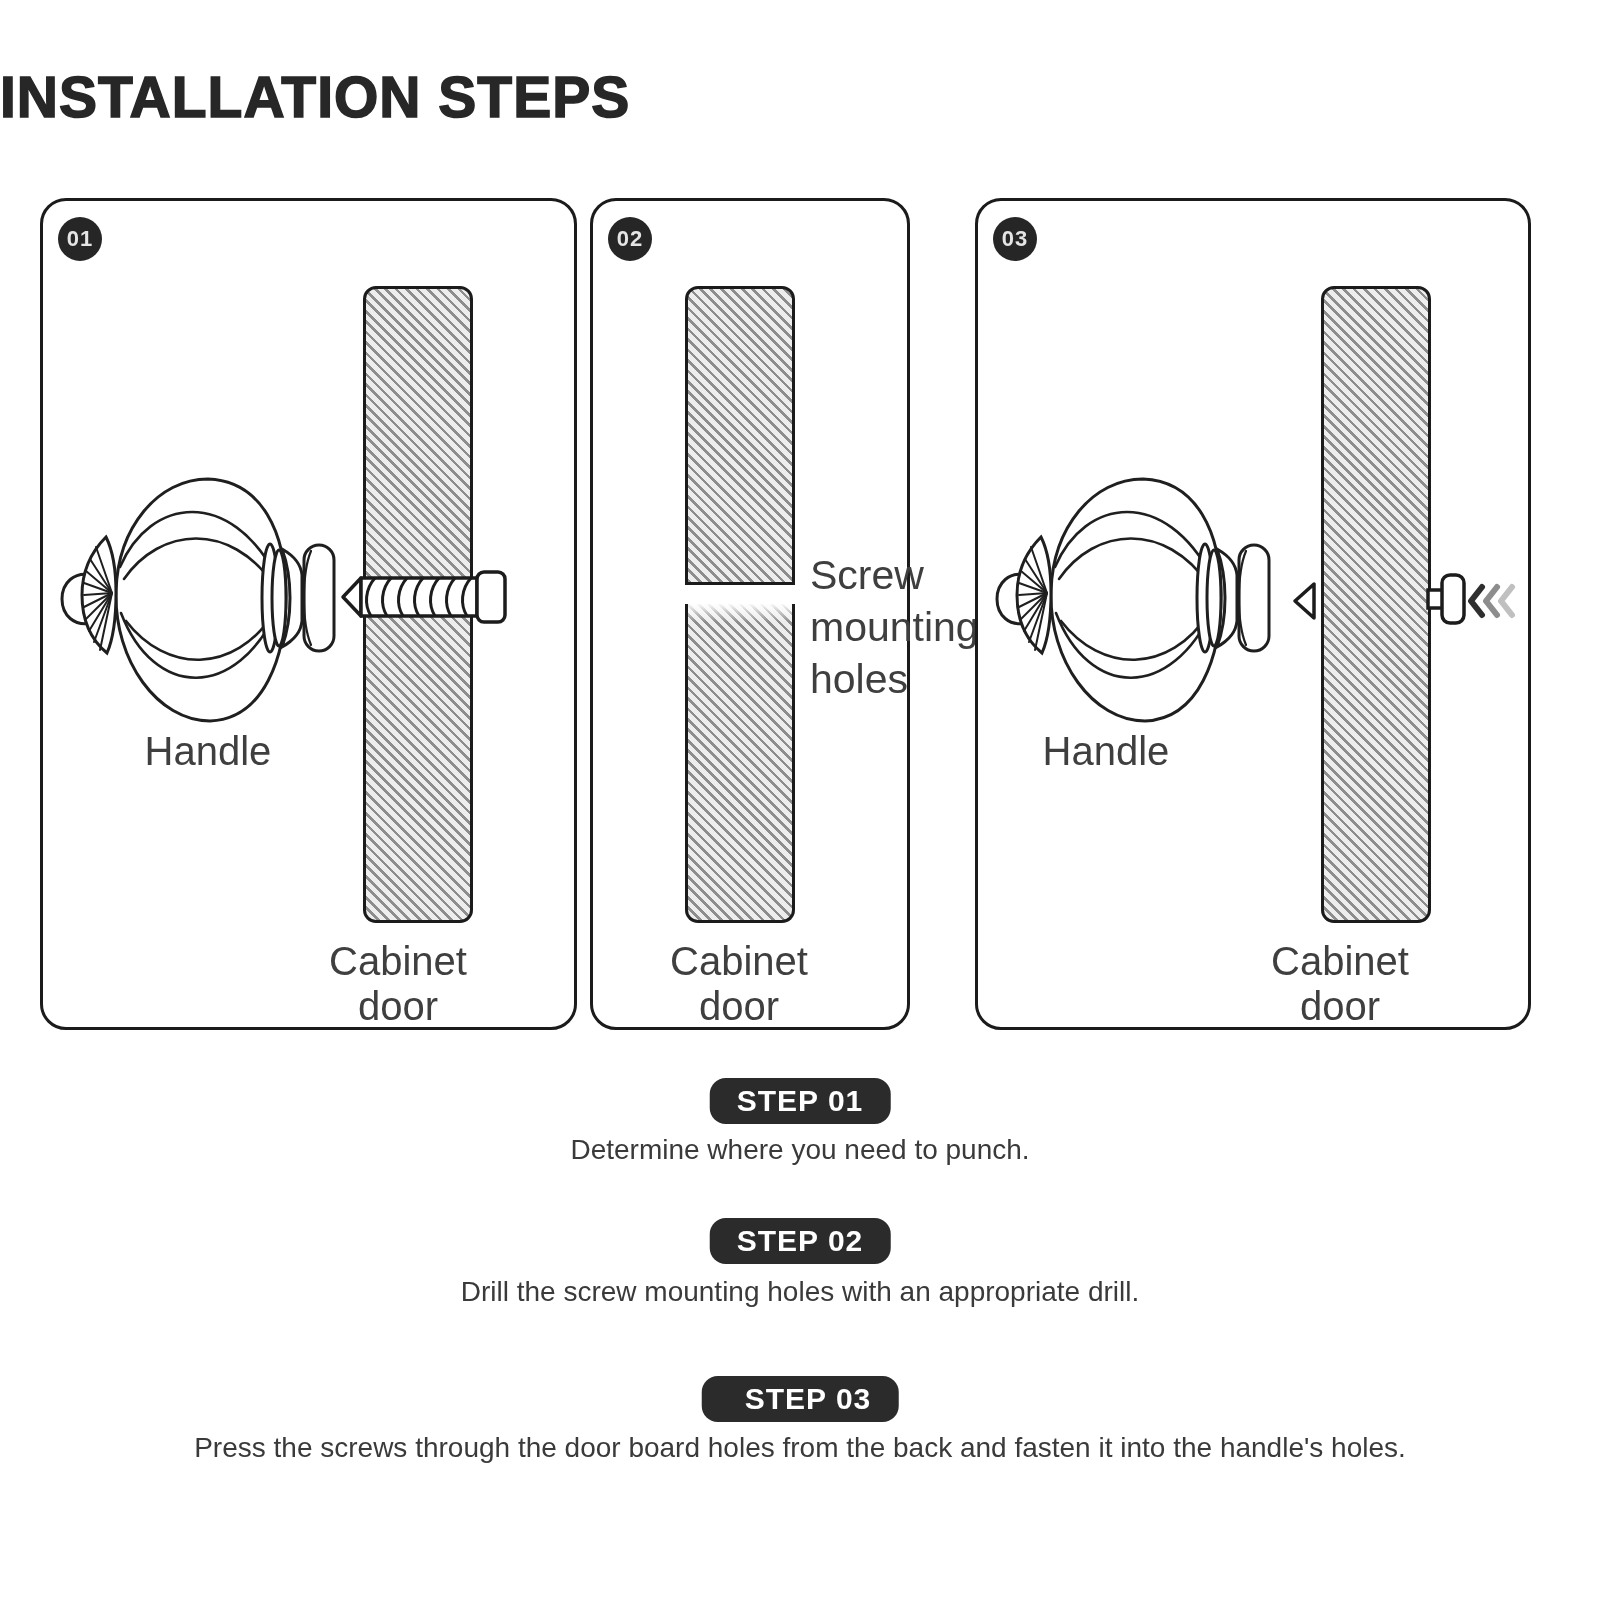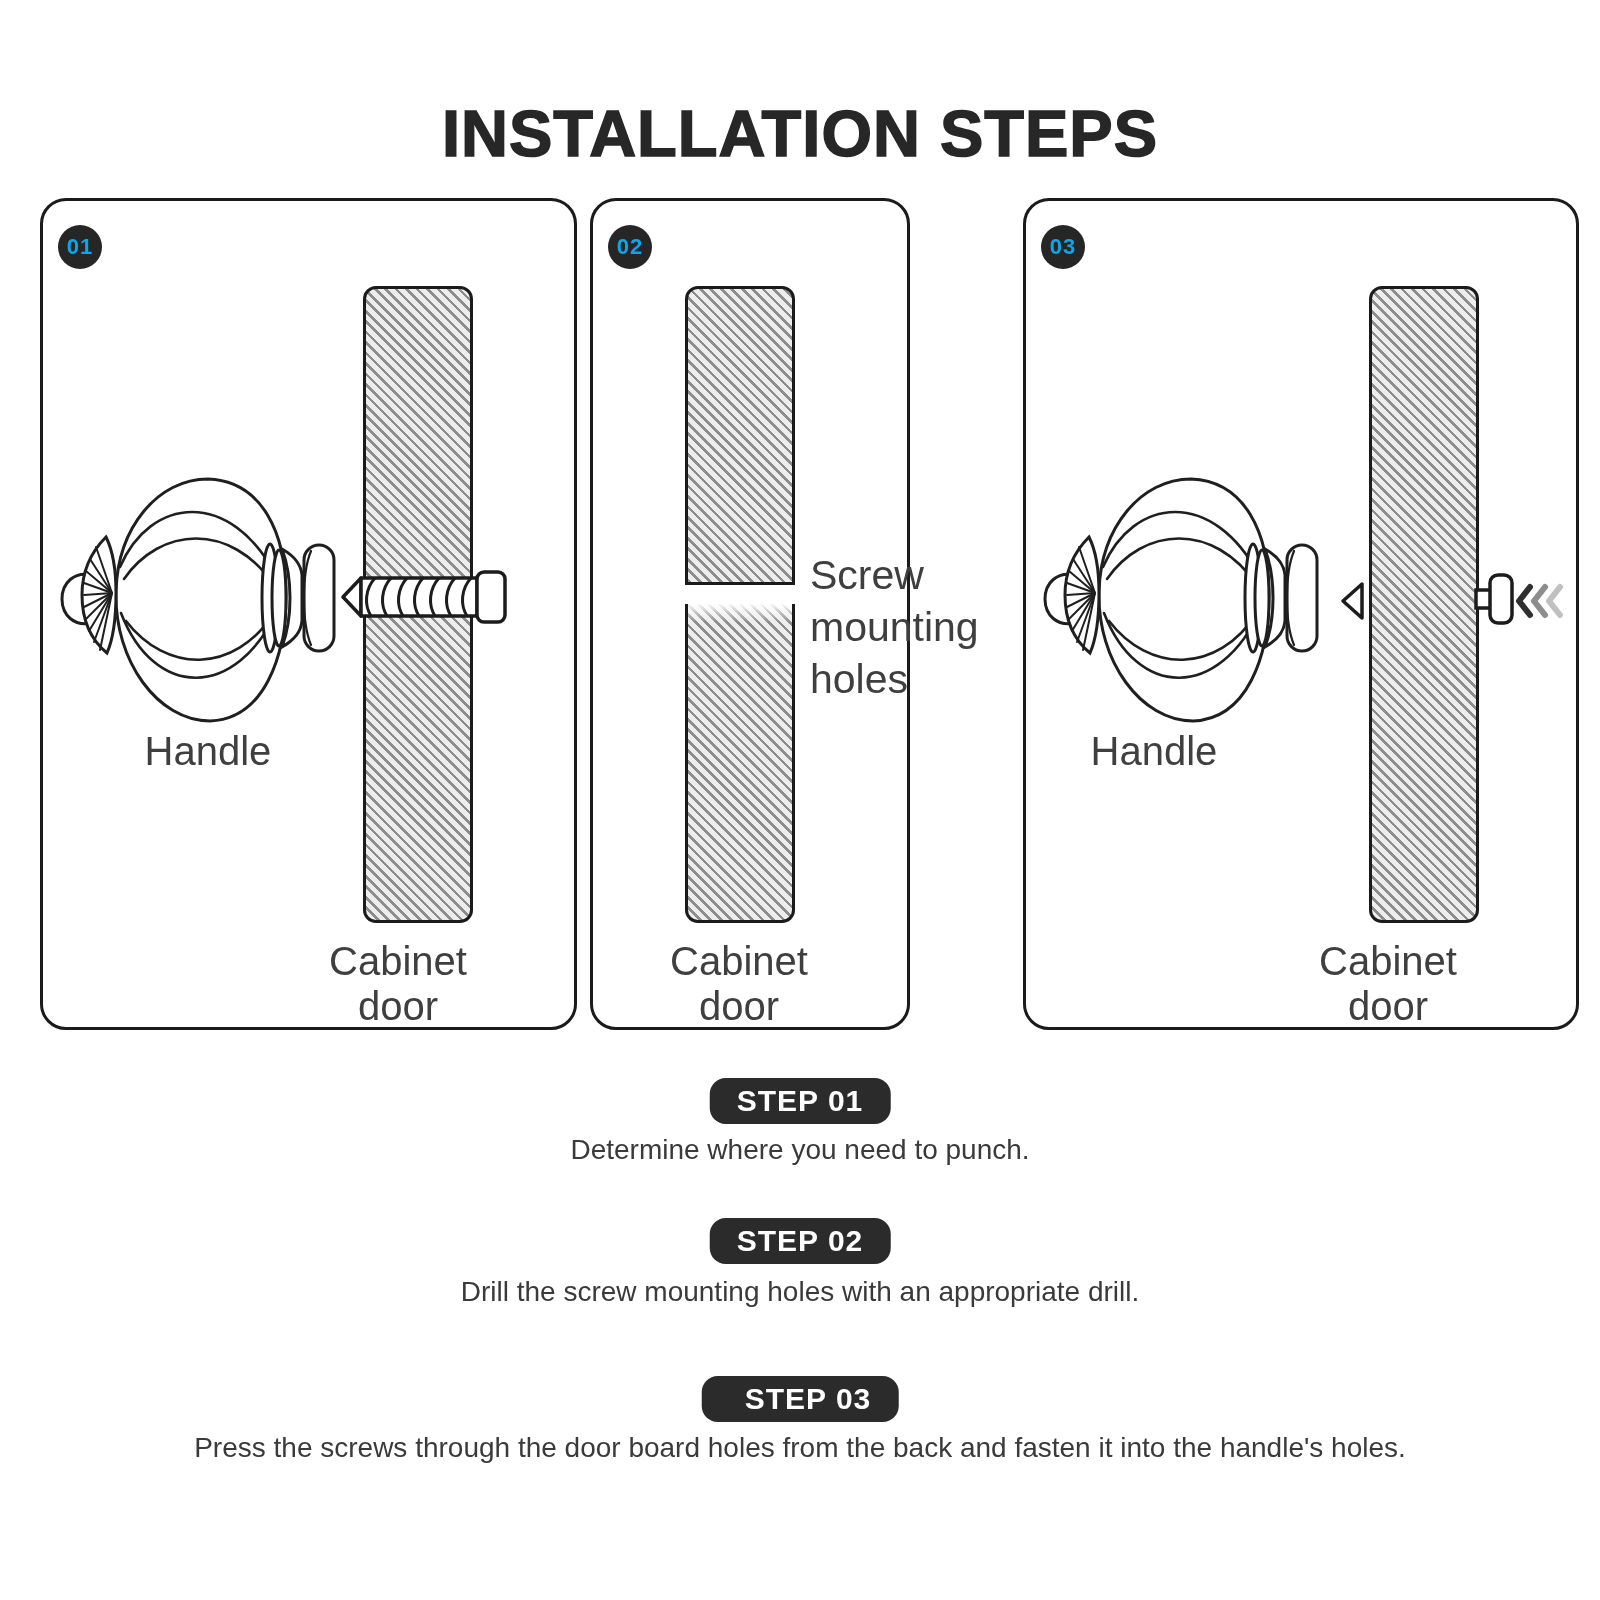--- a/index.html
+++ b/index.html
@@ -2,34 +2,34 @@
 <html><head>
 <meta charset="utf-8">
 <style>
   * { margin:0; padding:0; box-sizing:border-box; }
   html,body { background:#ffffff; }
   .canvas {
     position:relative; width:1600px; height:1600px; background:#ffffff;
     font-family:"Liberation Sans", sans-serif; overflow:hidden;
   }
   .title {
-    position:absolute; top:64px; left:0; width:1600px; text-align:center;
-    font-size:65px; font-weight:bold; color:#272727; letter-spacing:1px;margin-top:32px;
+    position:absolute; top:64px; left:0; width:1600px; 
+    font-size:57px; font-weight:bold; color:#272727; letter-spacing:1px;
     -webkit-text-stroke:1.5px #272727;
   }
   .panel {
     position:absolute; top:198px; height:832px; background:#ffffff;
     border:3px solid #1b1b1b; border-radius:26px;
   }
   .panel1 { left:40px;  width:537px; }
   .panel2 { left:590px; width:320px; }
-  .panel3 { left:975px; width:556px;margin-left:48px; }
+  .panel3 { left:975px; width:556px; }
   .num-badge {
-    position:absolute; left:15px; top:24px; width:44px; height:44px;
-    background:#262626; border-radius:50%; color:#0ea5e9;
+    position:absolute; left:15px; top:16px; width:44px; height:44px;
+    background:#262626; border-radius:50%; color:#e5e5e5;
     font-size:22px; font-weight:bold; letter-spacing:1px;
     display:flex; align-items:center; justify-content:center;
   }
   .door {
     position:absolute; width:110px;
     border:3.5px solid #1b1b1b; border-radius:13px;
     background:repeating-linear-gradient(45deg,#8d8d8d 0 2.6px,#ededed 2.6px 7.4px);
   }
   .door-full { top:85px; height:637px; }
   .door-p1 { left:320px; }

